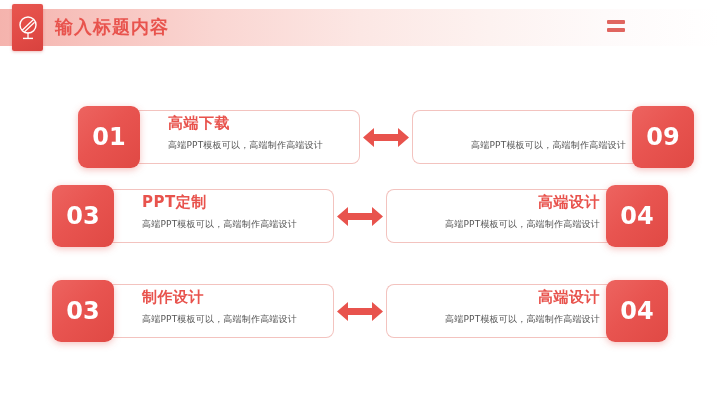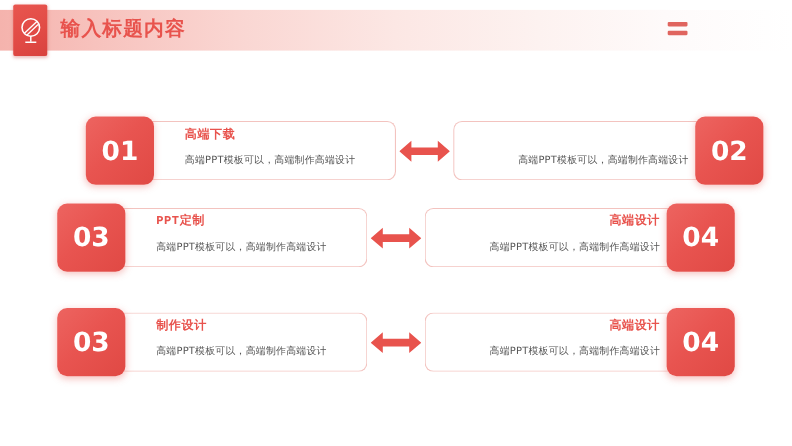--- a/index.html
+++ b/index.html
@@ -123,26 +123,25 @@
     top: 4px;
     height: 54px;
     background: #ffffff;
     border: 1px solid #f3c3bf;
     box-sizing: border-box;
     z-index: 2;
   }
   .card-title {
     position: absolute;
     top: 3px;
-    font-size: 11px;
+    font-size: 15px;
     font-weight: bold;
     color: #e8534d;
     letter-spacing: 0.5px;
     white-space: nowrap;
-    font-family: Liberation Mono, monospace;
   }
   .card-desc {
     position: absolute;
     top: 28px;
     font-size: 9px;
     color: #555555;
     letter-spacing: 0.2px;
     white-space: nowrap;
   }
 
@@ -215,21 +214,21 @@
         <div class="card-title">高端下载</div>
         <div class="card-desc">高端PPT模板可以，高端制作高端设计</div>
       </div>
     </div>
     <div class="arrow">
       <svg width="46" height="25" viewBox="0 0 46 25">
         <polygon points="0,12.5 11,3 11,9 35,9 35,3 46,12.5 35,22 35,16 11,16 11,22" fill="#e8534d"></polygon>
       </svg>
     </div>
     <div class="item-right">
-      <div class="num-box">02</div>
+      <div class="num-box">09</div>
       <div class="card">
         <div class="card-desc">高端PPT模板可以，高端制作高端设计</div>
       </div>
     </div>
   </div>
 
   <div class="row row-1">
     <div class="item-left">
       <div class="num-box">03</div>
       <div class="card">

